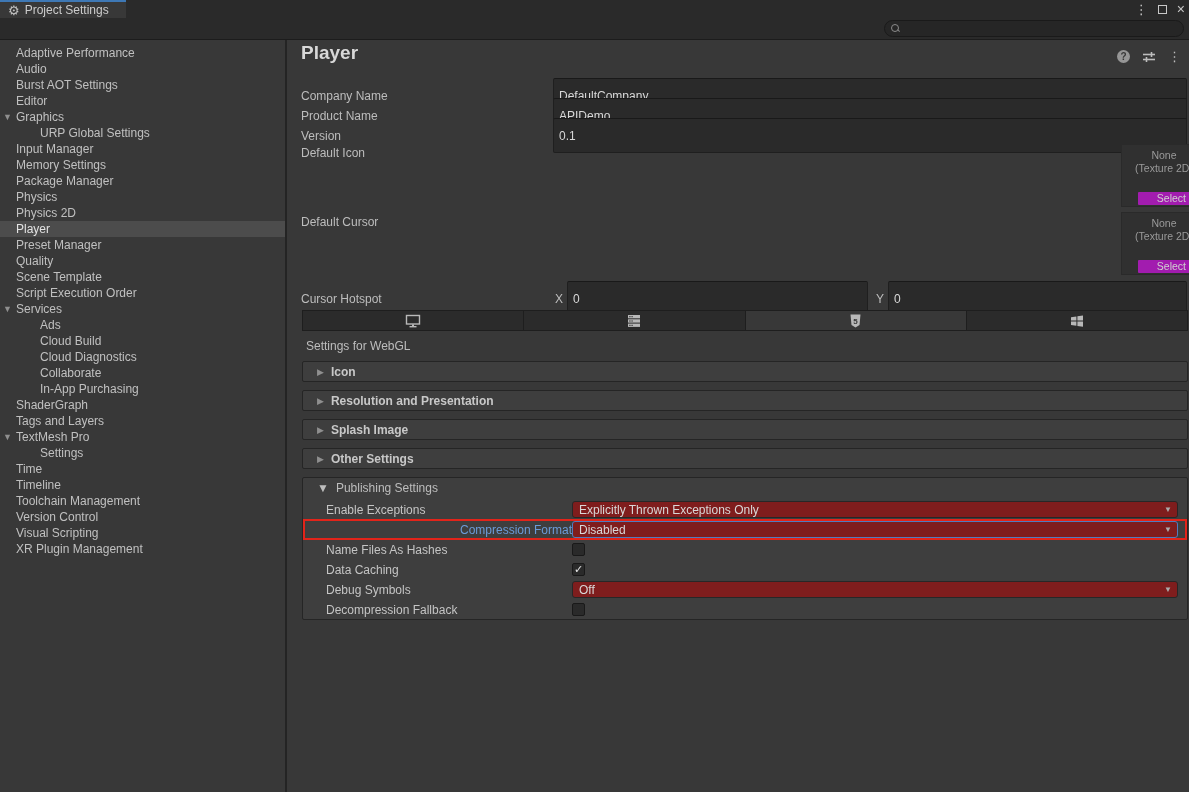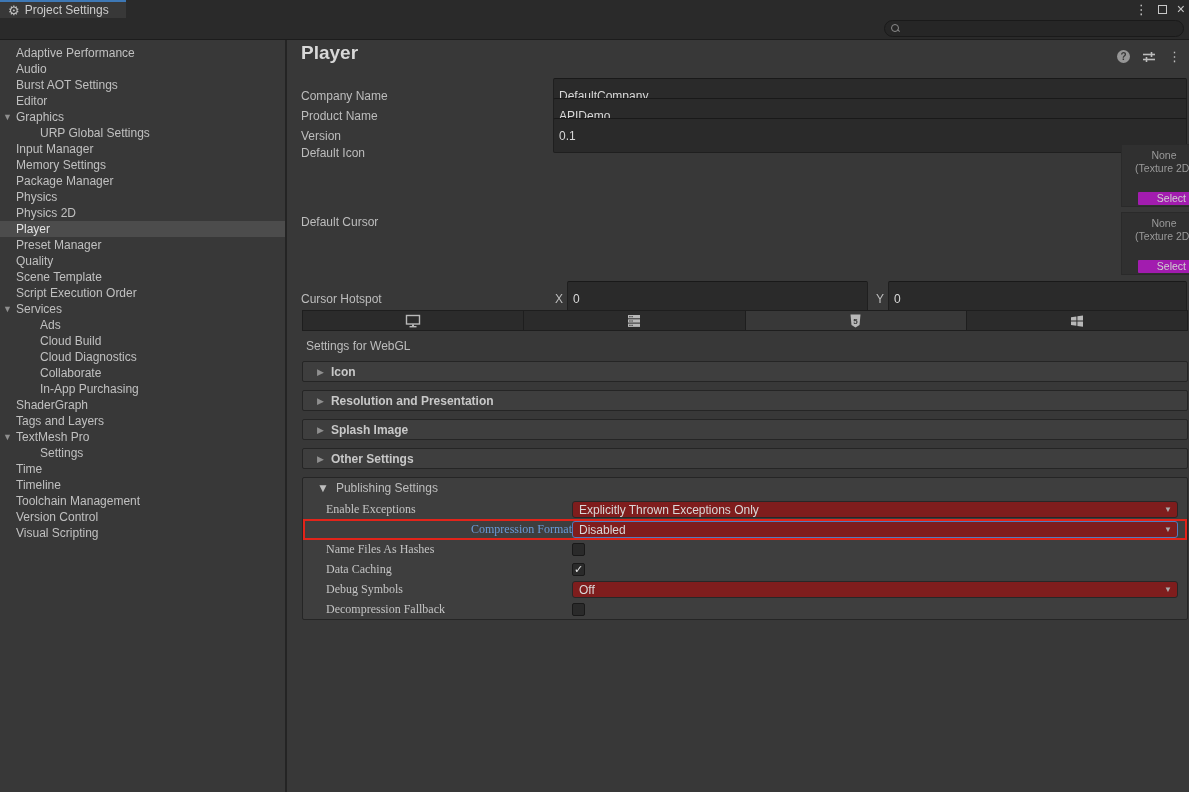--- a/index.html
+++ b/index.html
@@ -62,21 +62,21 @@
   
   .secbar { position:absolute; left:13px; width:886px; height:21px; background:#3e3e3e; border:1px solid #252525;
     border-radius:2px; display:flex; align-items:center; padding-left:14px; gap:7px; }
   .secbar .tri { font-size:9px; color:#8f8f8f; }
   .secbar .slab { font-weight:bold; color:#c8c8c8; }
 
   .pubbox { position:absolute; left:13px; top:437px; width:886px; height:143px; background:#3e3e3e; border:1px solid #252525; border-radius:2px; }
   .pubhdr { height:21px; display:flex; align-items:center; padding-left:14px; gap:7px; border-bottom:1px solid #3e3e3e; }
   .pubrows { padding:2px 0 0 0; }
   .prow { height:17px; margin:0 9px 3px 9px; display:flex; align-items:center; position:relative; }
-  .prow .plab { width:260px; padding-left:14px; color:#c4c4c4;font-family:Liberation Serif, serif; }
+  .prow .plab { width:260px; padding-left:14px; color:#c4c4c4; }
   .prow.hl .plab { color:#6a9bd8;text-align:right; }
   .drop { flex:1; height:17px; background:#7f1d1d; border:1px solid #272727; border-radius:3px; color:#d8d8d8;
     display:flex; align-items:center; padding:0 6px; position:relative; }
   .drop .arrow { position:absolute; right:5px; font-size:8px; color:#aaaaaa; }
   .drop.focus { border-color:#4f7cbf; }
   .chk { width:13px; height:13px; background:#2a2a2a; border:1px solid #191919; border-radius:2px;
     display:flex; align-items:center; justify-content:center; color:#e8e8e8; font-size:11px; line-height:1; }
 
   .redbox { position:absolute; left:303px; top:519px; width:884px; height:21px; border:2px solid #e2241a; pointer-events:none; z-index:50; }
 
@@ -132,20 +132,21 @@
         <div class="side-item ind"><span>In-App Purchasing</span></div>
         <div class="side-item"><span>ShaderGraph</span></div>
         <div class="side-item"><span>Tags and Layers</span></div>
         <div class="side-item"><span class="tri">▼</span><span>TextMesh Pro</span></div>
         <div class="side-item ind"><span>Settings</span></div>
         <div class="side-item"><span>Time</span></div>
         <div class="side-item"><span>Timeline</span></div>
         <div class="side-item"><span>Toolchain Management</span></div>
         <div class="side-item"><span>Version Control</span></div>
         <div class="side-item"><span>Visual Scripting</span></div>
+        <div class="side-item"><span>XR Plugin Management</span></div>
       </div>
   </div>
 
   <div class="main">
     <div class="pane-title">Player</div>
     <div class="hdr-icons">
       <span class="helpcirc">?</span>
       <span>
         <svg width="14" height="12" viewBox="0 0 14 12">
             <g stroke="#bdbdbd" stroke-width="1.6">

